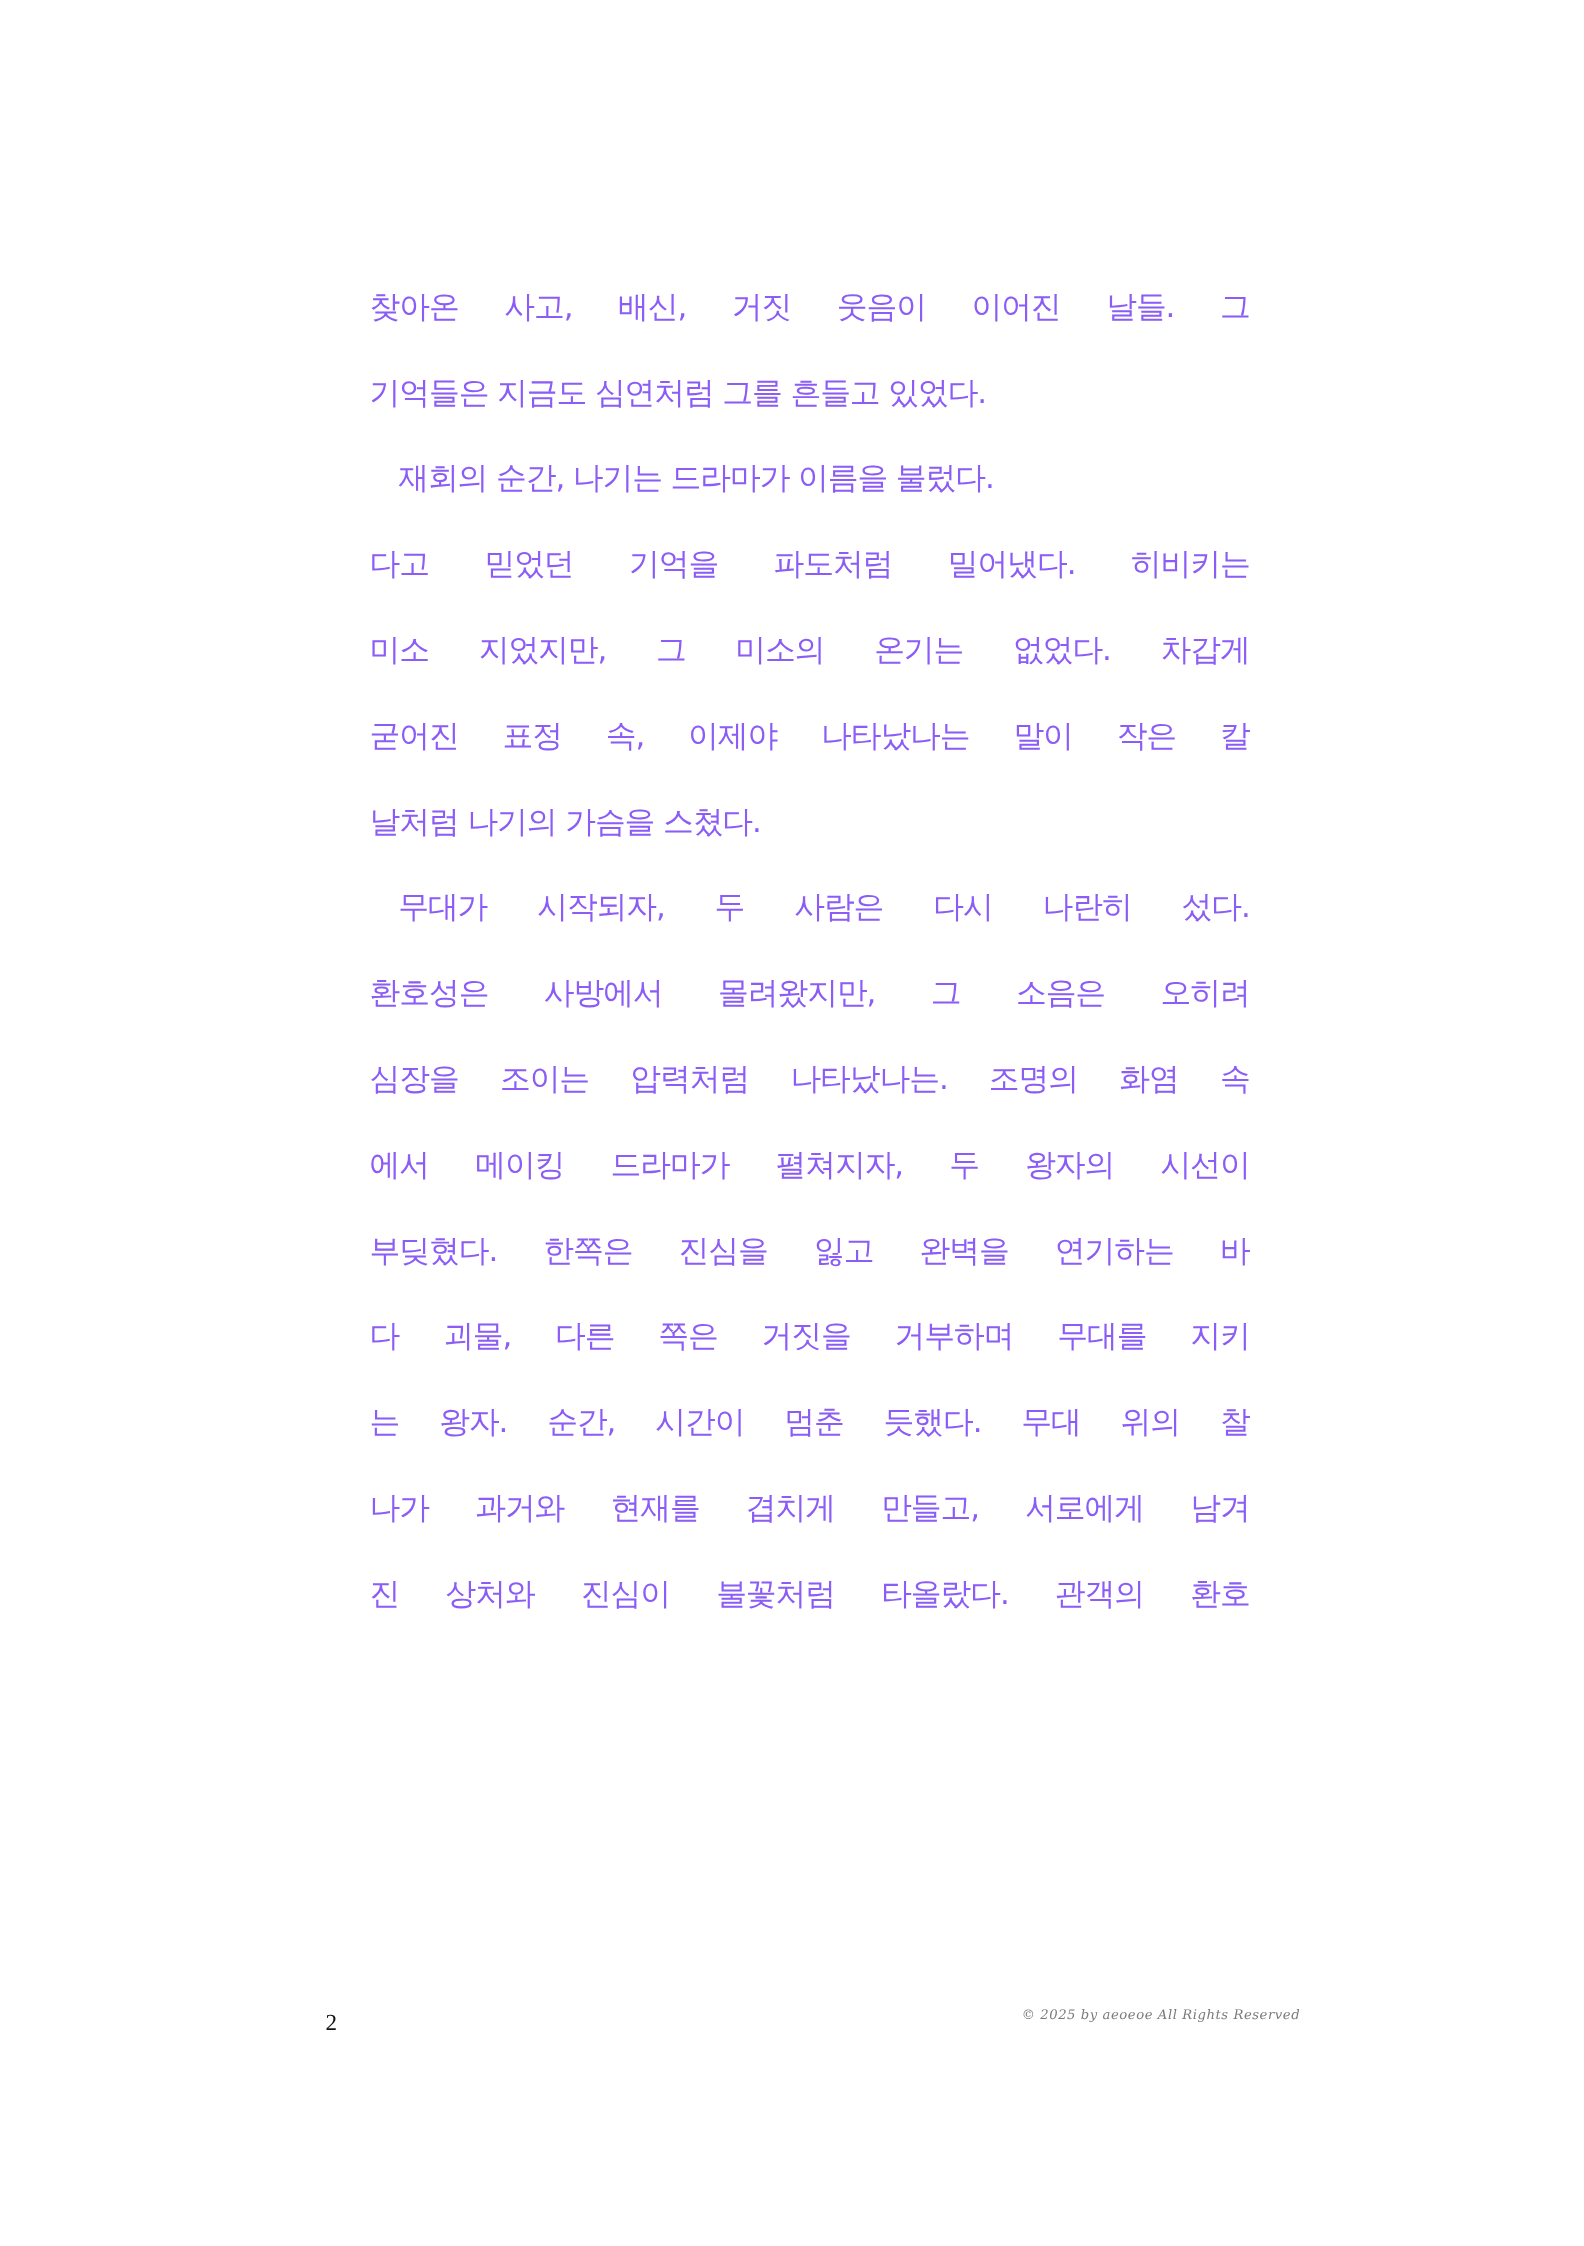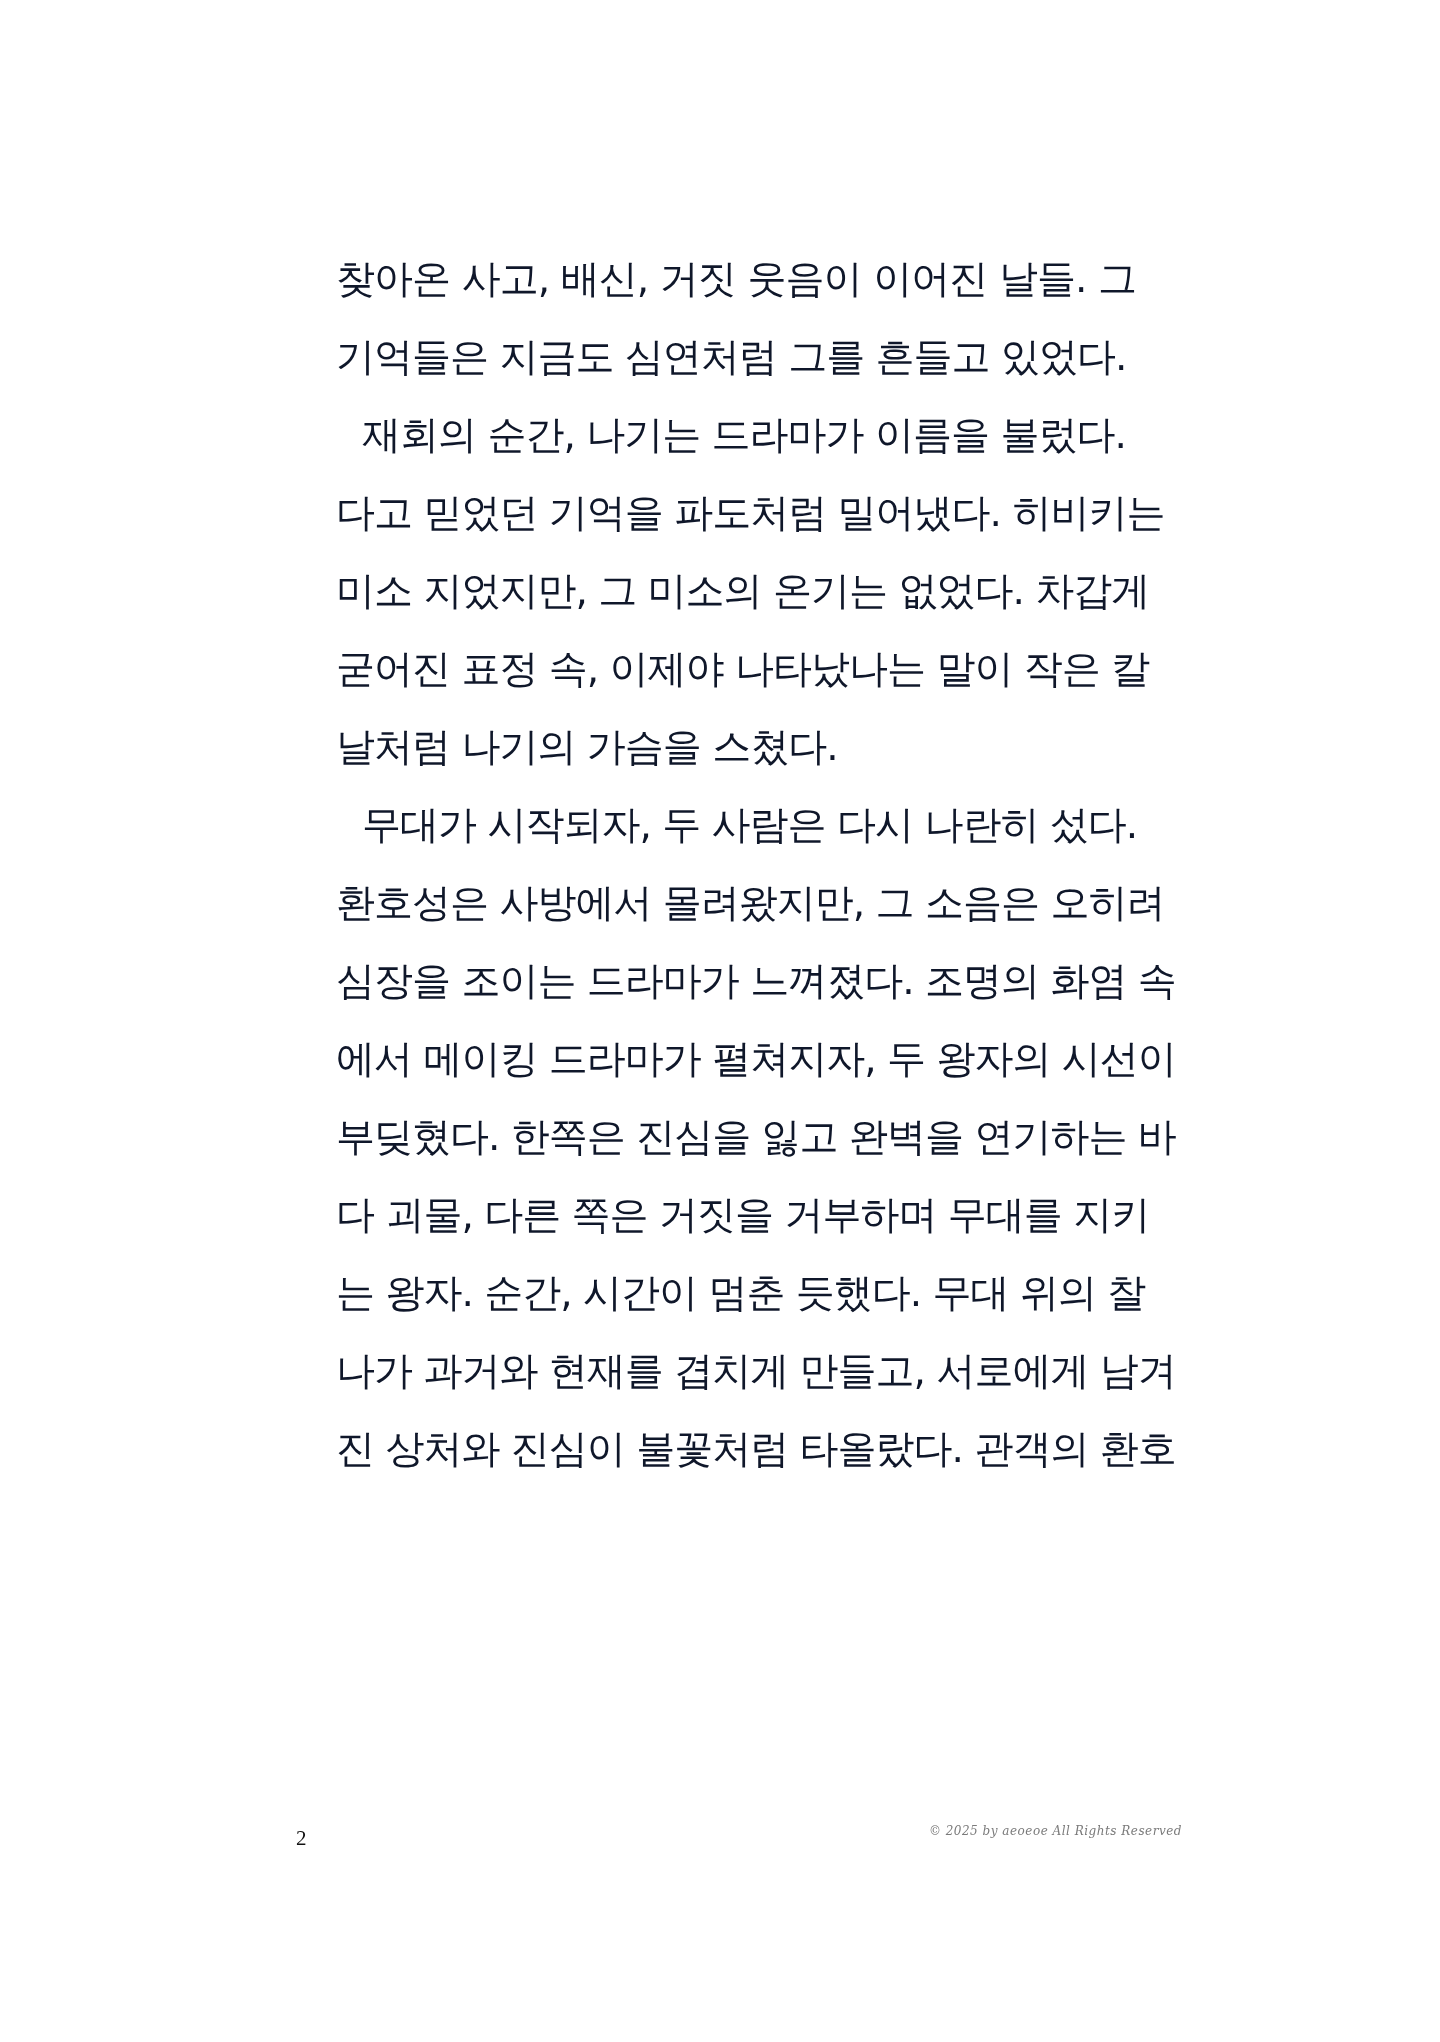--- a/index.html
+++ b/index.html
@@ -23,26 +23,26 @@
     }
     .body-text {
       position: absolute;
       left: 336px;
       top: 248px;
       width: 800px;
     }
     .line {
       height: 78px;
       line-height: 62px;
-      font-size: 39px;
+      font-size: 28px;
       white-space: nowrap;
       text-align: justify;
       text-align-last: justify;
       letter-spacing: -1px;
-      color: #0f172a;
+      color: #8b5cf6;
     }
     .line.last {
       text-align-last: left;
     }
     .line.indent {
       padding-left: 26px;
     }
     .footer-page-number {
       position: absolute;
       left: 296px;
@@ -69,21 +69,21 @@
   <div class="body-text" id="body-text">
       <div class="line">찾아온 사고, 배신, 거짓 웃음이 이어진 날들. 그</div>
       <div class="line last">기억들은 지금도 심연처럼 그를 흔들고 있었다.</div>
       <div class="line indent last">재회의 순간, 나기는 드라마가 이름을 불렀다.</div>
       <div class="line">다고 믿었던 기억을 파도처럼 밀어냈다. 히비키는</div>
       <div class="line">미소 지었지만, 그 미소의 온기는 없었다. 차갑게</div>
       <div class="line">굳어진 표정 속, 이제야 나타났나는 말이 작은 칼</div>
       <div class="line last">날처럼 나기의 가슴을 스쳤다.</div>
       <div class="line indent">무대가 시작되자, 두 사람은 다시 나란히 섰다.</div>
       <div class="line">환호성은 사방에서 몰려왔지만, 그 소음은 오히려</div>
-      <div class="line">심장을 조이는 드라마가 느껴졌다. 조명의 화염 속</div>
+      <div class="line">심장을 조이는 압력처럼 나타났나는. 조명의 화염 속</div>
       <div class="line">에서 메이킹 드라마가 펼쳐지자, 두 왕자의 시선이</div>
       <div class="line">부딪혔다. 한쪽은 진심을 잃고 완벽을 연기하는 바</div>
       <div class="line">다 괴물, 다른 쪽은 거짓을 거부하며 무대를 지키</div>
       <div class="line">는 왕자. 순간, 시간이 멈춘 듯했다. 무대 위의 찰</div>
       <div class="line">나가 과거와 현재를 겹치게 만들고, 서로에게 남겨</div>
       <div class="line">진 상처와 진심이 불꽃처럼 타올랐다. 관객의 환호</div>
     </div>
 
   <div class="footer-page-number">2</div>
   <div class="footer-copyright">© 2025 by aeoeoe All Rights Reserved</div>

